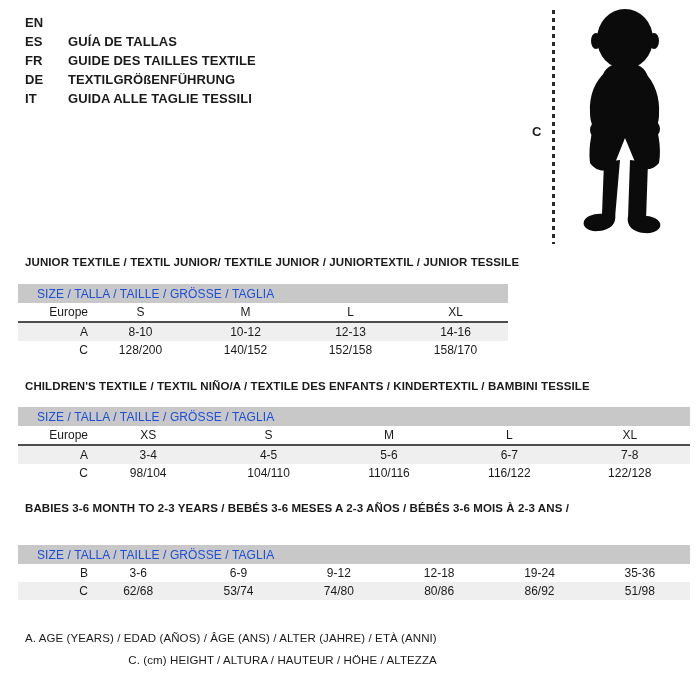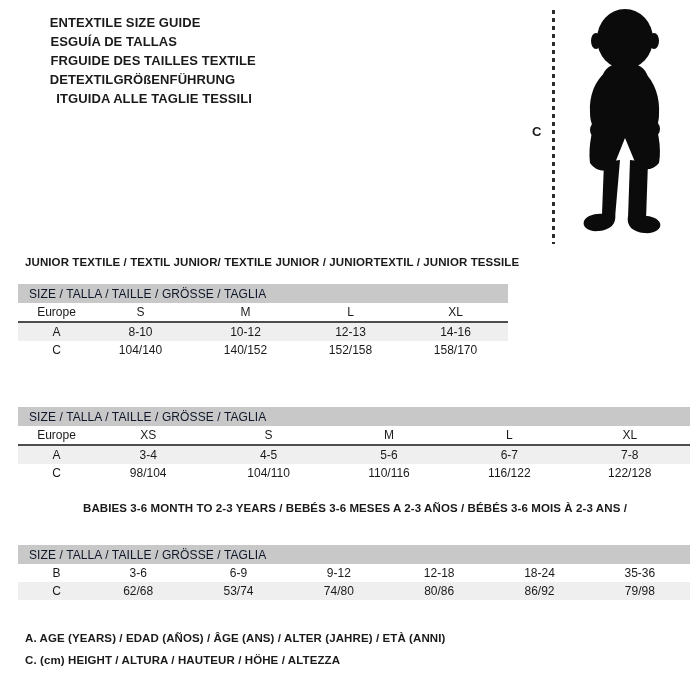--- a/index.html
+++ b/index.html
@@ -2,65 +2,64 @@
 <html><head>
 <meta charset="utf-8">
 <style>
   html,body{margin:0;padding:0;background:#fff;}
   .page{
     position:relative;width:700px;height:700px;background:#fff;overflow:hidden;
     font-family:"Liberation Sans",sans-serif;color:#1a1a1a;
     -webkit-font-smoothing:antialiased;
   }
   
-  .lang-list{position:absolute;left:25px;top:13px;text-align:right;}
+  .lang-list{position:absolute;left:25px;top:13px;}
   .lang-row{display:flex;font-weight:700;font-size:13px;line-height:19px;letter-spacing:.1px;}
   .lang-code{width:43px;flex:0 0 43px;}
   
   .measure-line{
     position:absolute;left:552px;top:10px;width:3px;height:234px;
     background-image:repeating-linear-gradient(to bottom,#2b2b2b 0 4px,transparent 4px 8px);
   }
   .figure-label{position:absolute;left:532px;top:124px;font-weight:700;font-size:13px;}
   .baby{position:absolute;left:562px;top:8px;width:122px;height:238px;}
   
-  .section-title{position:absolute;left:25px;font-weight:700;font-size:11.5px;line-height:21px;letter-spacing:.1px;white-space:nowrap;text-align:center;}
+  .section-title{position:absolute;left:25px;font-weight:700;font-size:11.5px;line-height:21px;letter-spacing:.1px;white-space:nowrap;}
   .title-1{top:252px;}
   .title-2{top:376px;}
   .title-3{top:498px;white-space:normal;width:660px;}
   
   table.size-table{
     position:absolute;left:18px;border-collapse:collapse;table-layout:fixed;
     font-size:12px;color:#1a1a1a;
   }
   .table-1{top:284px;width:490px;}
   .table-2{top:407px;width:672px;}
   .table-3{top:545px;width:672px;}
   col.c-lbl{width:70px;}
   tr.bar td{
-    background:#c8c8c8;height:19px;text-align:left;padding:0 0 0 11px;
-    font-size:12px;color:#0f172a;letter-spacing:.1px;
+    background:#c8c8c8;height:19px;text-align:left;padding:0 0 0 19px;
+    font-size:12px;color:#1d4ed8;letter-spacing:.1px;
   }
   td{height:18px;padding:0;text-align:center;font-weight:400;vertical-align:middle;}
-  td.lbl{text-align:center;padding-left:7px;}
+  td.lbl{text-align:right;padding-left:7px;}
   tr.rule-under td{border-bottom:2px solid #4d4d4d;}
   tr.shaded td{background:#efefef;}
   
   .footnotes{position:absolute;left:25px;top:627px;}
-  .footnote{font-weight:700;font-size:11.5px;line-height:22px;letter-spacing:.1px;white-space:nowrap;}
+  .footnote{font-weight:400;font-size:11.5px;line-height:22px;letter-spacing:.1px;white-space:nowrap;text-align:right;}
 </style>
 </head>
 <body>
 
 <div class="page">
 
   <div class="lang-list">
     <div class="lang-row">
       <span class="lang-code">EN</span>
-      <span class="lang-title">TEXTILE SIZE GUIDE</span>
     </div>
     <div class="lang-row">
       <span class="lang-code">ES</span>
       <span class="lang-title">GUÍA DE TALLAS</span>
     </div>
     <div class="lang-row">
       <span class="lang-code">FR</span>
       <span class="lang-title">GUIDE DES TAILLES TEXTILE</span>
     </div>
     <div class="lang-row">
@@ -116,28 +115,29 @@
       </tr>
       <tr class="shaded">
         <td class="lbl">A</td>
         <td>8-10</td>
         <td>10-12</td>
         <td>12-13</td>
         <td>14-16</td>
       </tr>
       <tr>
         <td class="lbl">C</td>
-        <td>104/140</td>
+        <td>128/200</td>
         <td>140/152</td>
         <td>152/158</td>
         <td>158/170</td>
       </tr>
     </tbody>
   </table>
 
+  <div class="section-title title-2">CHILDREN'S TEXTILE / TEXTIL NIÑO/A / TEXTILE DES ENFANTS / KINDERTEXTIL / BAMBINI TESSILE</div>
   <table class="size-table table-2">
     <colgroup>
         <col class="c-lbl">
         <col>
         <col>
         <col>
         <col>
         <col>
       </colgroup>
     <tbody>
@@ -187,31 +187,31 @@
     <tbody>
       <tr class="bar">
         <td colspan="7">SIZE / TALLA / TAILLE / GRÖSSE / TAGLIA</td>
       </tr>
       <tr>
         <td class="lbl">B</td>
         <td>3-6</td>
         <td>6-9</td>
         <td>9-12</td>
         <td>12-18</td>
-        <td>18-24</td>
+        <td>19-24</td>
         <td>35-36</td>
       </tr>
       <tr class="shaded">
         <td class="lbl">C</td>
         <td>62/68</td>
         <td>53/74</td>
         <td>74/80</td>
         <td>80/86</td>
         <td>86/92</td>
-        <td>79/98</td>
+        <td>51/98</td>
       </tr>
     </tbody>
   </table>
 
   <div class="footnotes">
     <div class="footnote">A. AGE (YEARS) / EDAD (AÑOS) / ÂGE (ANS) / ALTER (JAHRE) / ETÀ (ANNI)</div>
     <div class="footnote">C. (cm) HEIGHT / ALTURA / HAUTEUR / HÖHE / ALTEZZA</div>
   </div>
 
 </div>

